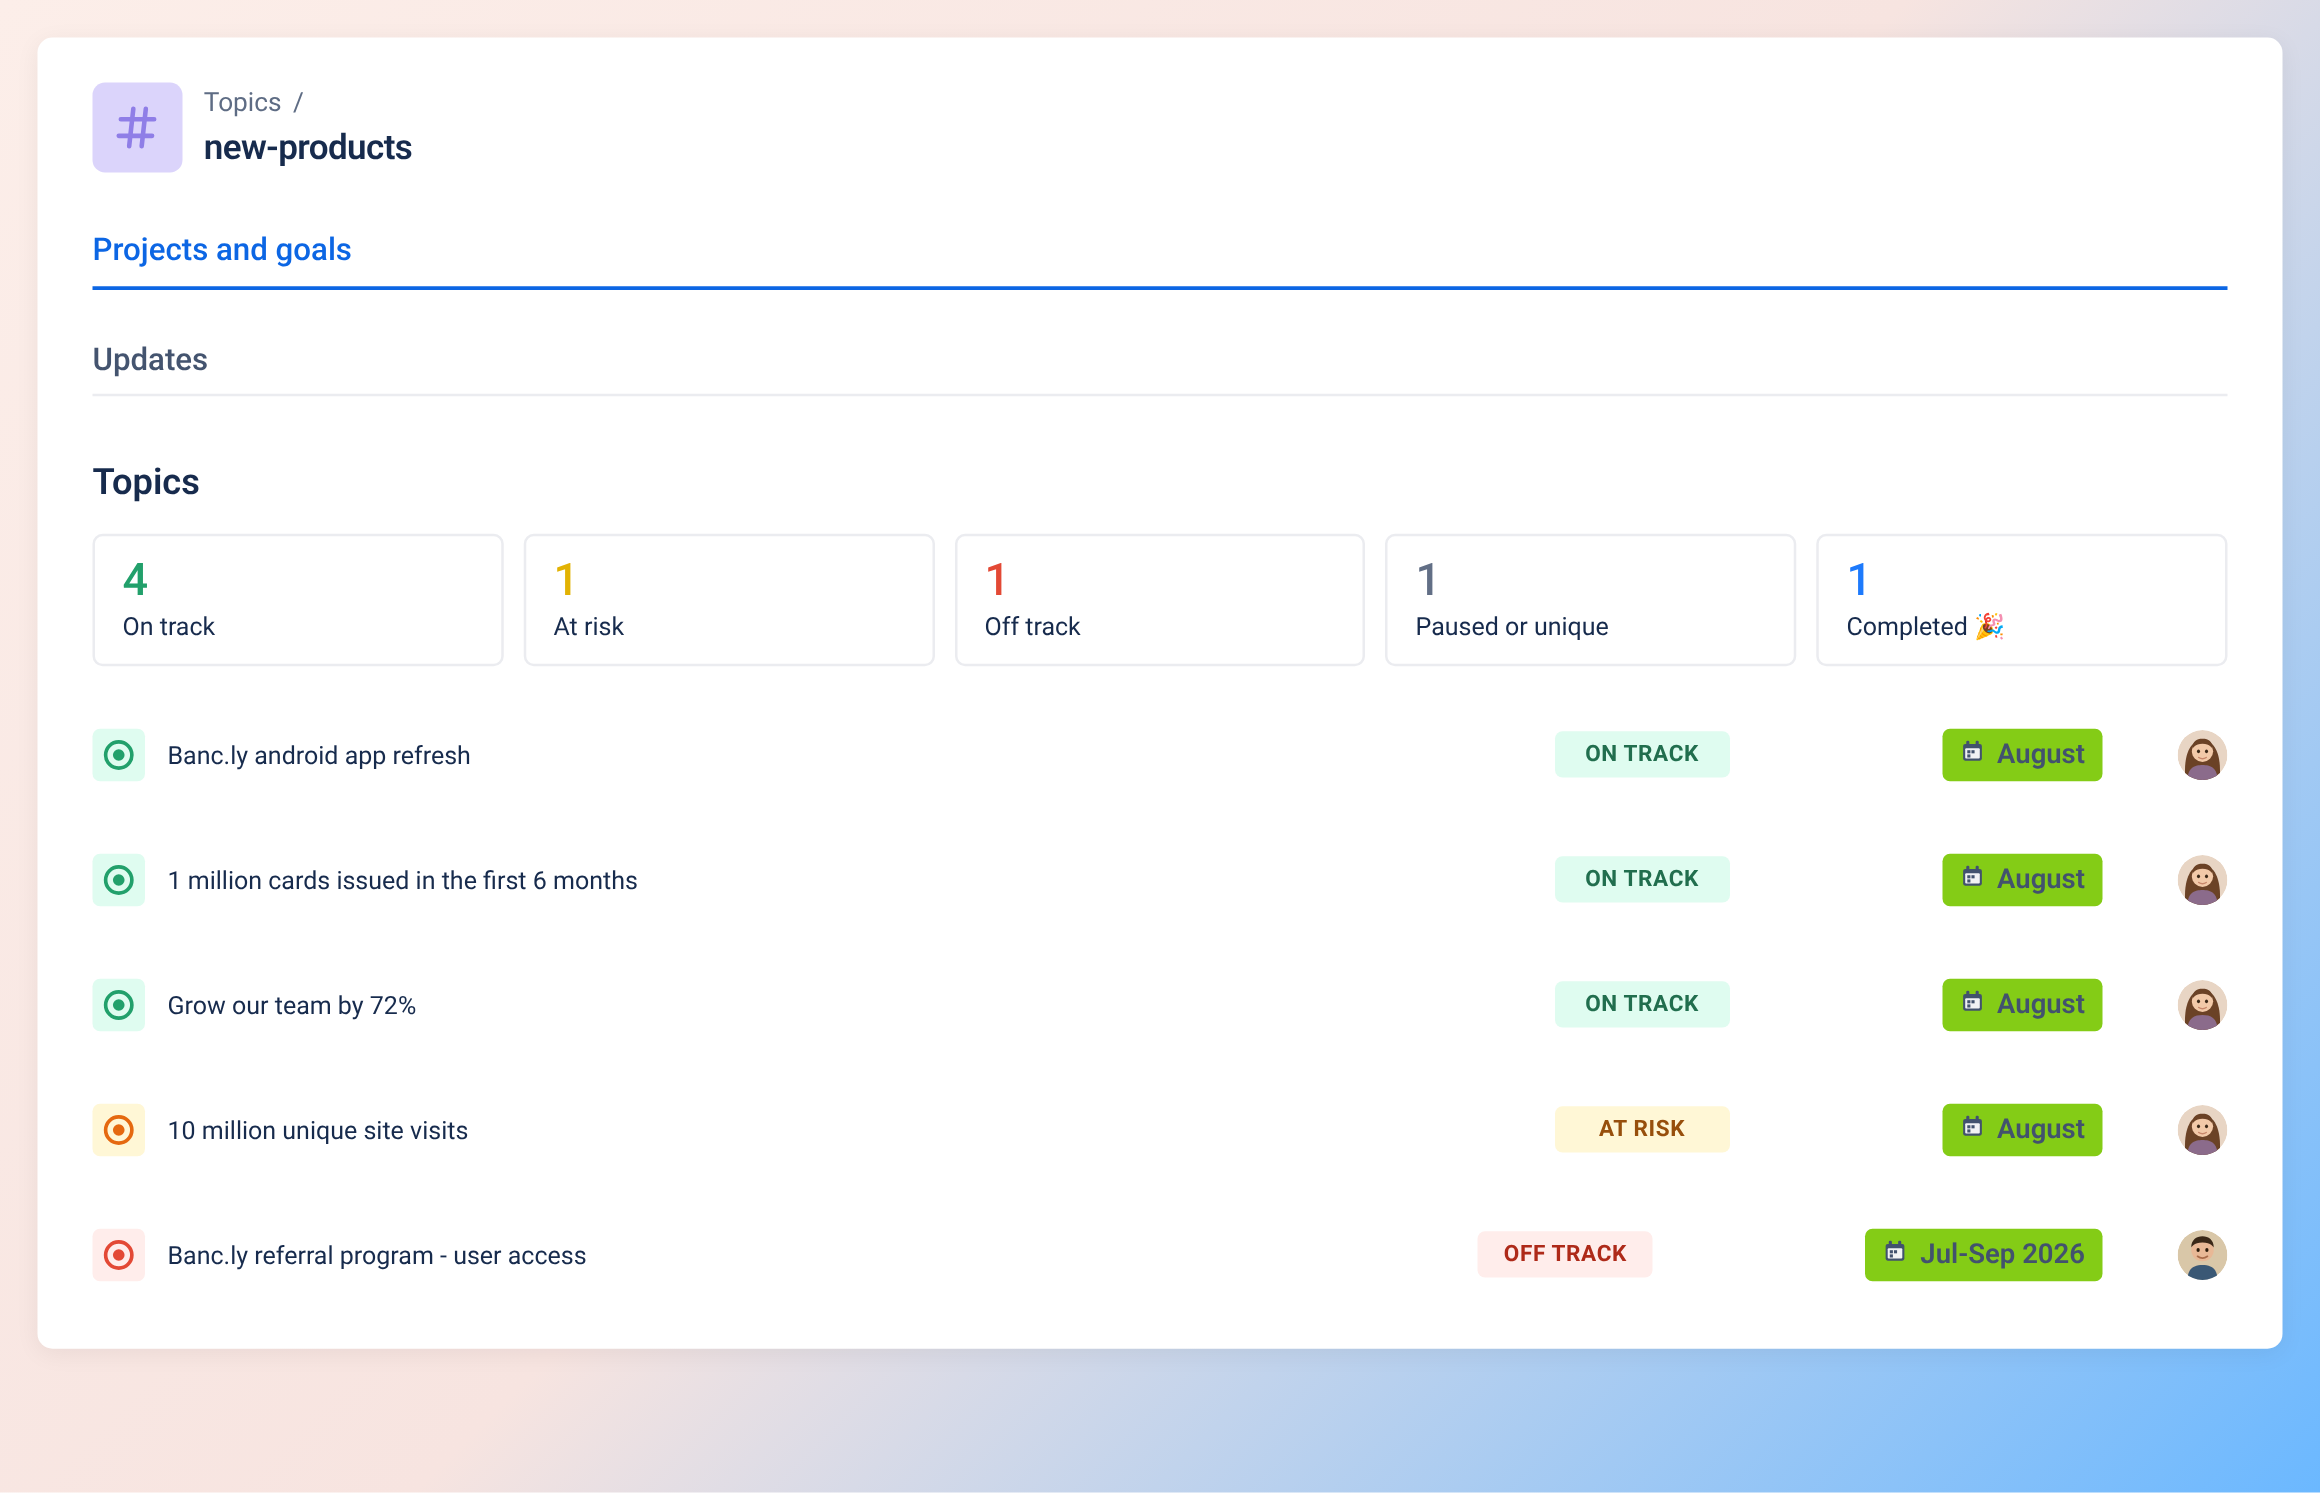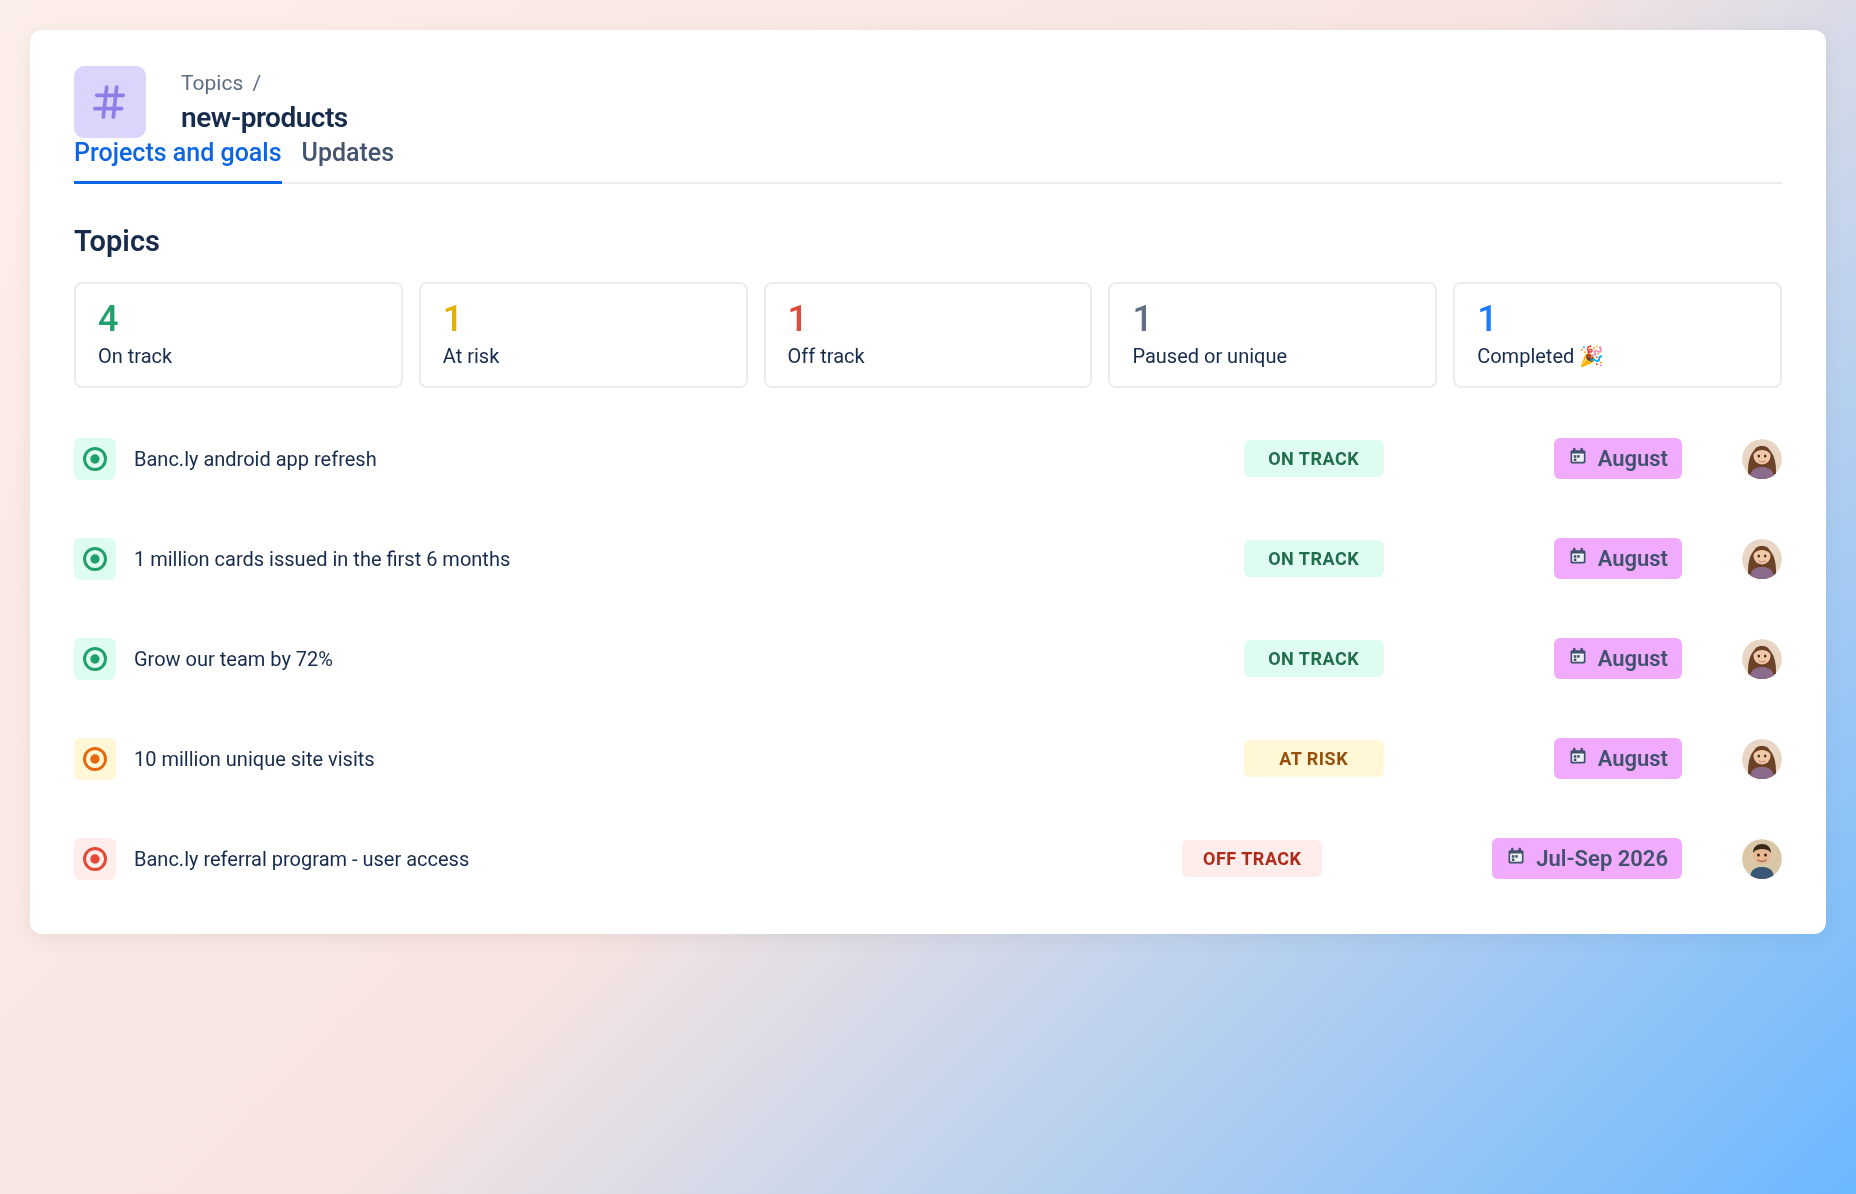--- a/index.html
+++ b/index.html
@@ -17,21 +17,22 @@
       background: #fff;
       border-radius: 12px;
       padding: 36px 44px 40px 44px;
       max-width: 1800px;
       margin: 0 auto;
       box-shadow: 0 4px 20px rgba(0,0,0,0.06);
     }
     .header {
       display: flex;
       align-items: center;
-      gap: 35px;
+      gap: 17px;
+      margin-bottom: 48px;
     }
     .topic-icon {
       width: 72px;
       height: 72px;
       background: #DBD4FB;
       border-radius: 10px;
       display: flex;
       align-items: center;
       justify-content: center;
     }
@@ -48,23 +49,24 @@
       color: #5E6C84;
     }
     .page-title {
       font-size: 28px;
       font-weight: 600;
       color: #172B4D;
       letter-spacing: -0.5px;
     }
     .tabs {
       display: flex;
-      gap: 20px;
+      gap: 44px;
       border-bottom: 2px solid #EBECF0;
-      margin-bottom: 40px;
+      margin-bottom: 52px;
+      flex-direction: column;
     }
     .tab {
       font-size: 25px;
       font-weight: 500;
       color: #44546F;
       padding-bottom: 14px;
       margin-bottom: -2px;
       cursor: pointer;
     }
     .tab.active {
@@ -132,21 +134,21 @@
       border-radius: 6px;
       text-transform: uppercase;
       width: 140px;
       text-align: center;
       flex-shrink: 0;
     }
     .date-badge {
       display: inline-flex;
       align-items: center;
       gap: 10px;
-      background: #f0abfc;
+      background: #84cc16;
       padding: 8px 14px;
       border-radius: 6px;
       font-size: 22px;
       font-weight: 600;
       color: #42526E;
       margin-left: 170px;
       flex-shrink: 0;
     }
     .avatar {
       width: 40px;

